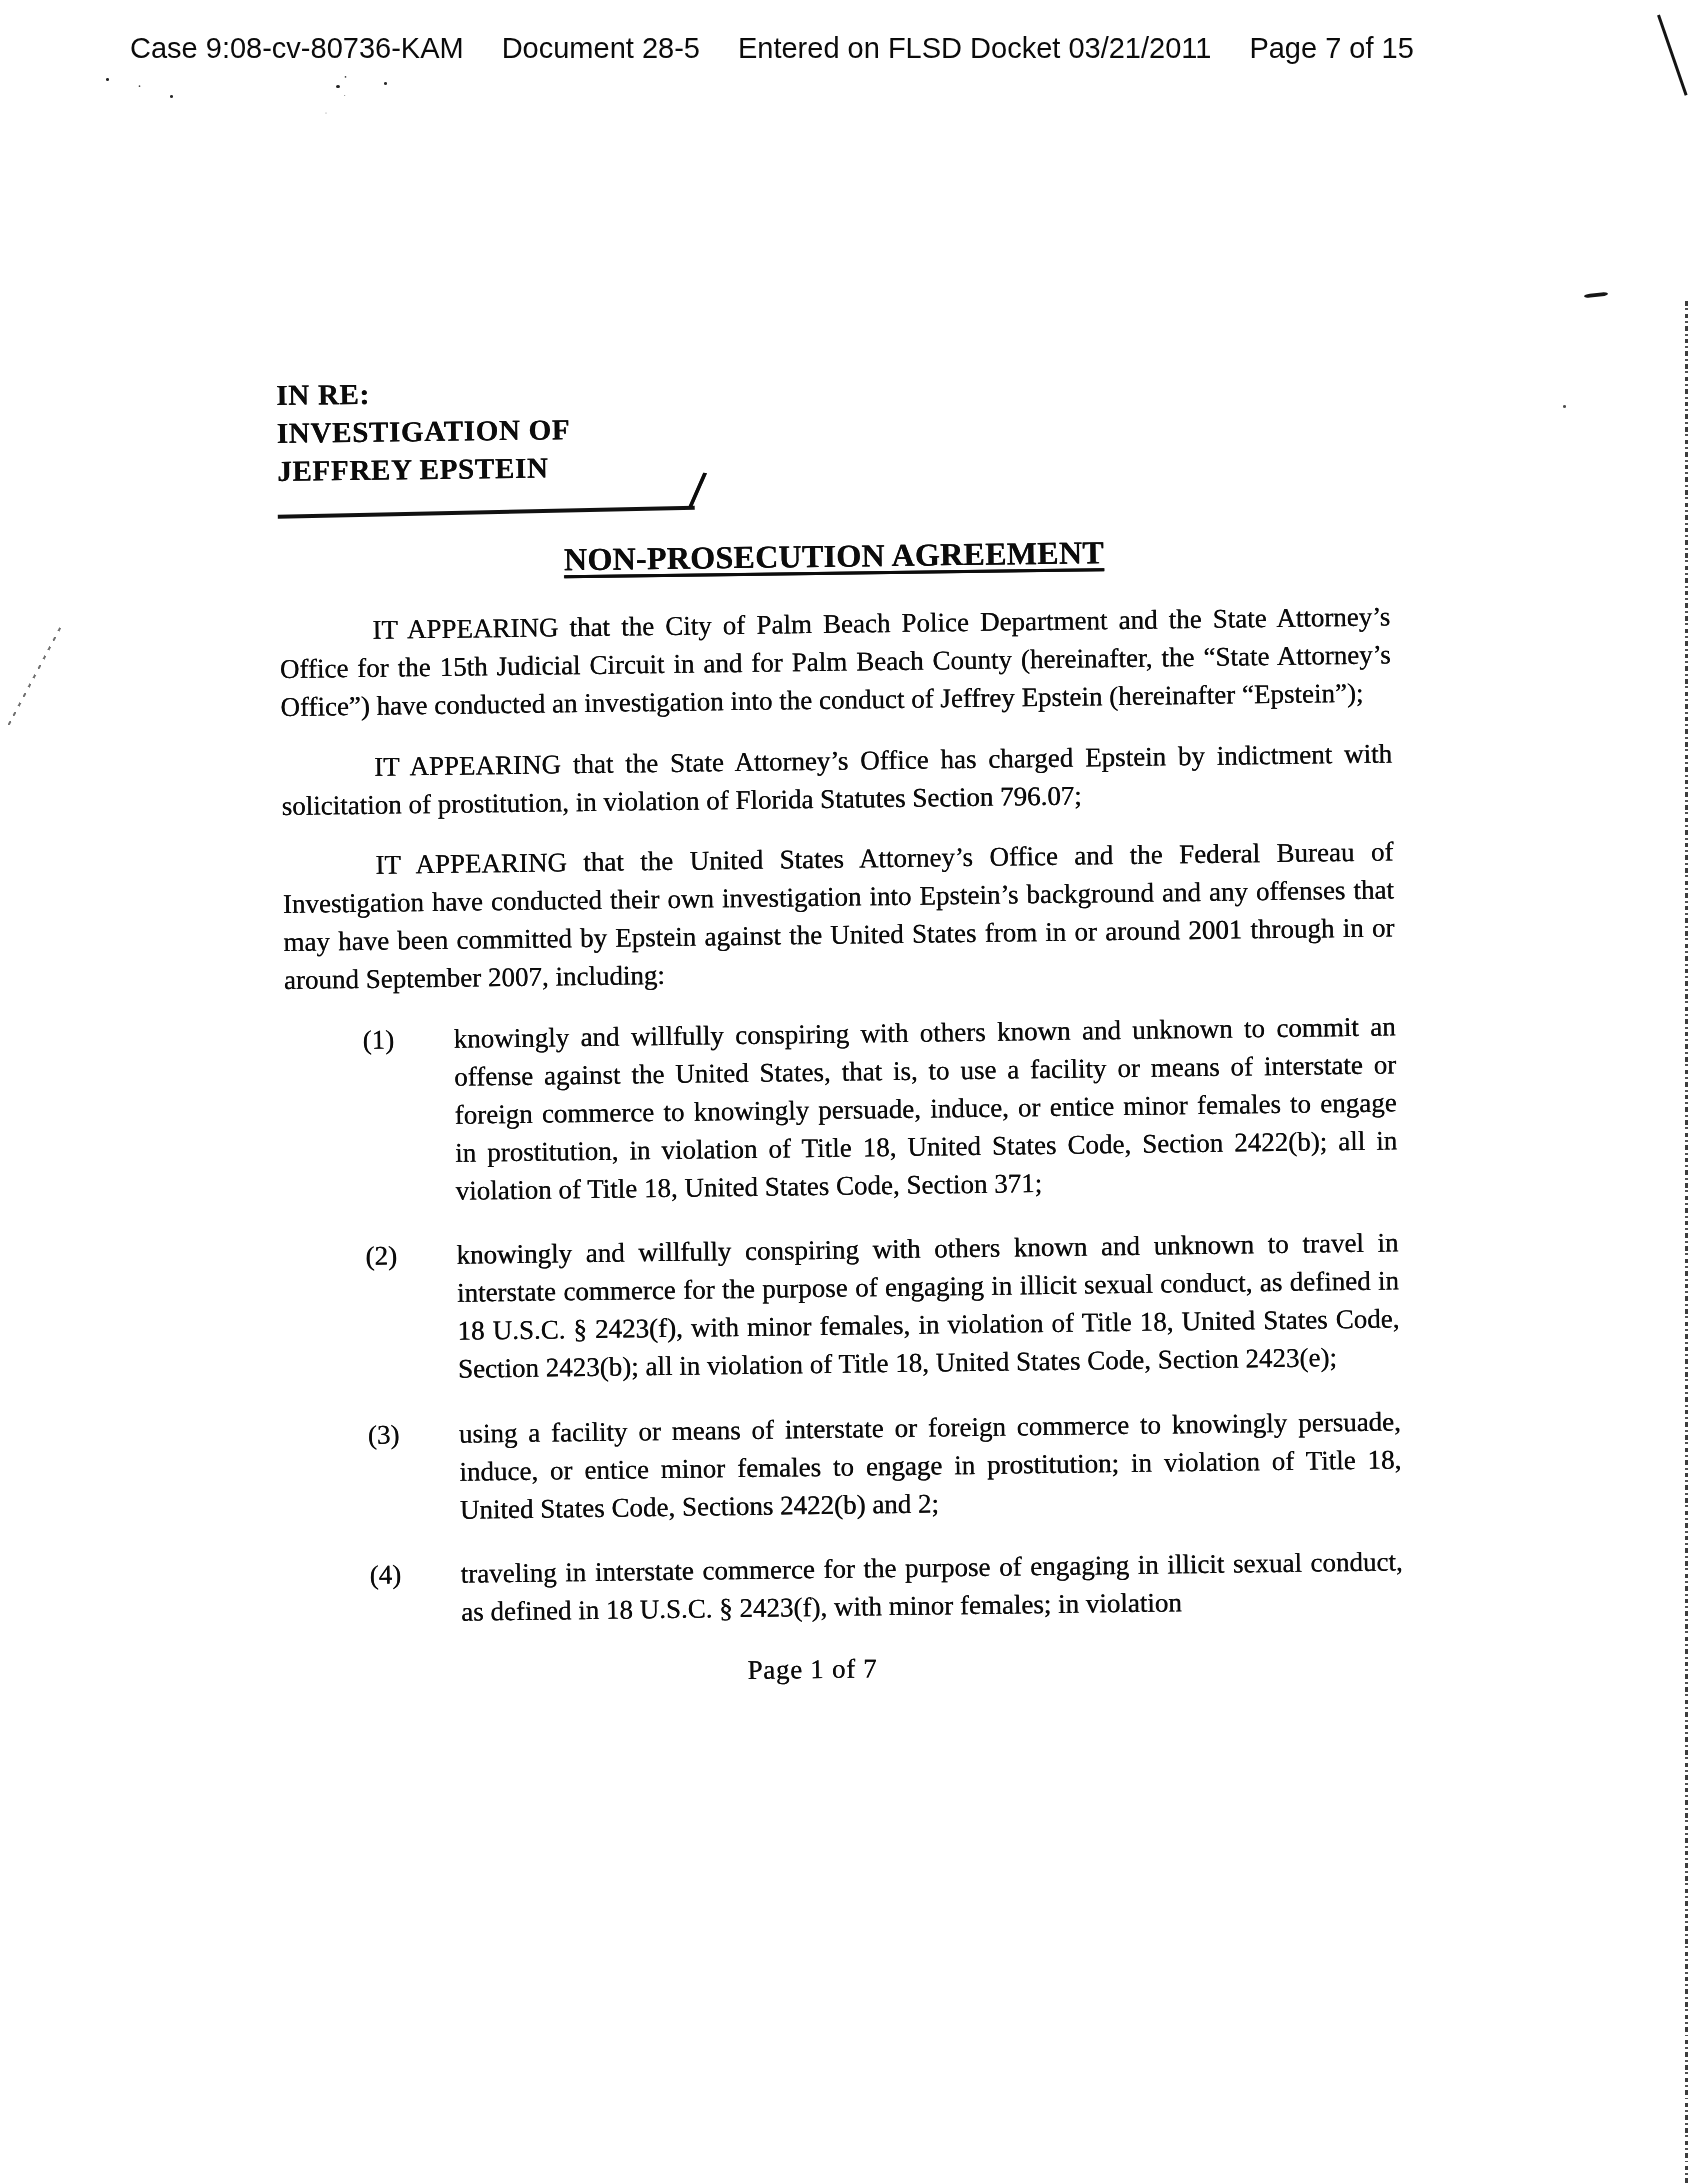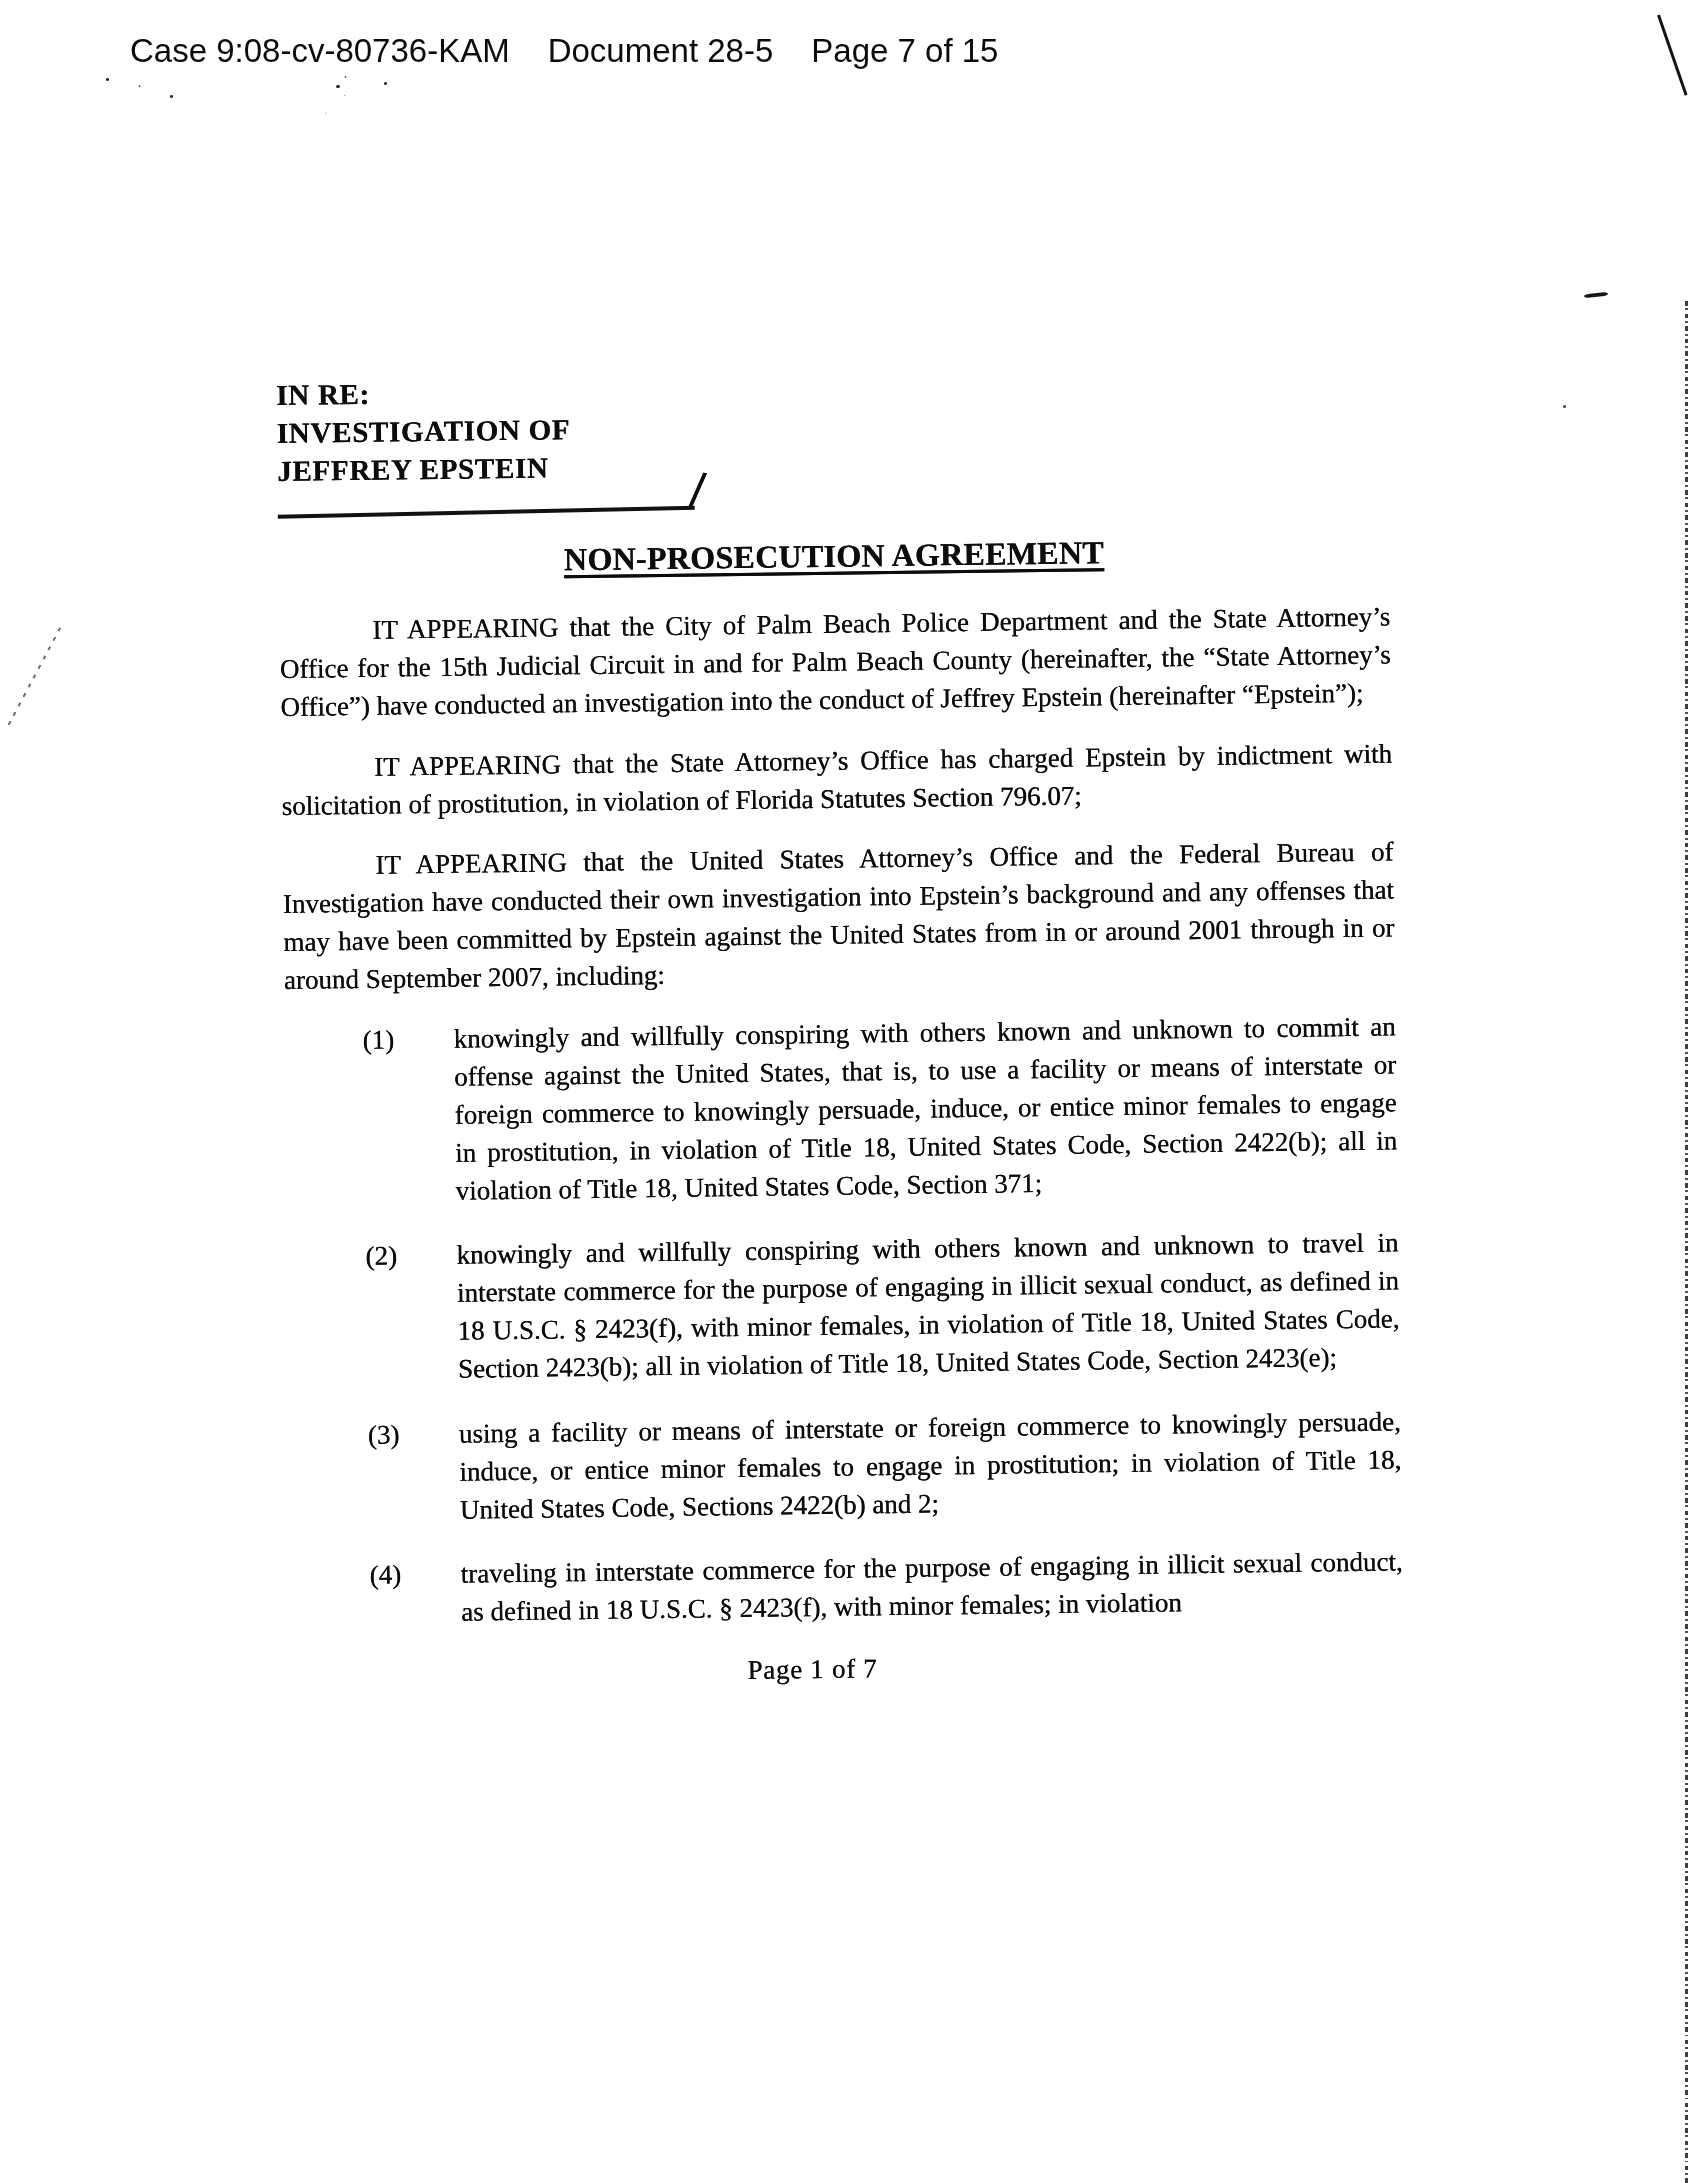--- a/index.html
+++ b/index.html
@@ -15,21 +15,21 @@
     background: #ffffff;
     overflow: hidden;
   }
 
   
   .ecf-header {
     position: absolute;
     left: 130px; top: 32px;
     display: flex; gap: 38px;
     font-family: "Liberation Sans", sans-serif;
-    font-size: 33px;
+    font-size: 29px;
     color: #0b0b0b;
     white-space: nowrap;
   }
 
   
   .scan-body {
     position: absolute;
     left: 281px; top: 0;
     width: 1111px;
     color: #0c0c0c;
@@ -146,20 +146,21 @@
   .s3 { left: 1563px; top: 405px; width: 3.3px; height: 2.6px; opacity: .8; }
 </style>
 </head>
 <body>
 
 <div class="page">
 
   <div class="ecf-header">
     <span>Case 9:08-cv-80736-KAM</span>
     <span>Document 28-5</span>
+    <span>Entered on FLSD Docket 03/21/2011</span>
     <span>Page 7 of 15</span>
   </div>
 
   <div class="scan-body">
 
     <div class="caption">
       <div>IN RE:</div>
       <div>INVESTIGATION OF</div>
       <div>JEFFREY EPSTEIN</div>
     </div>

